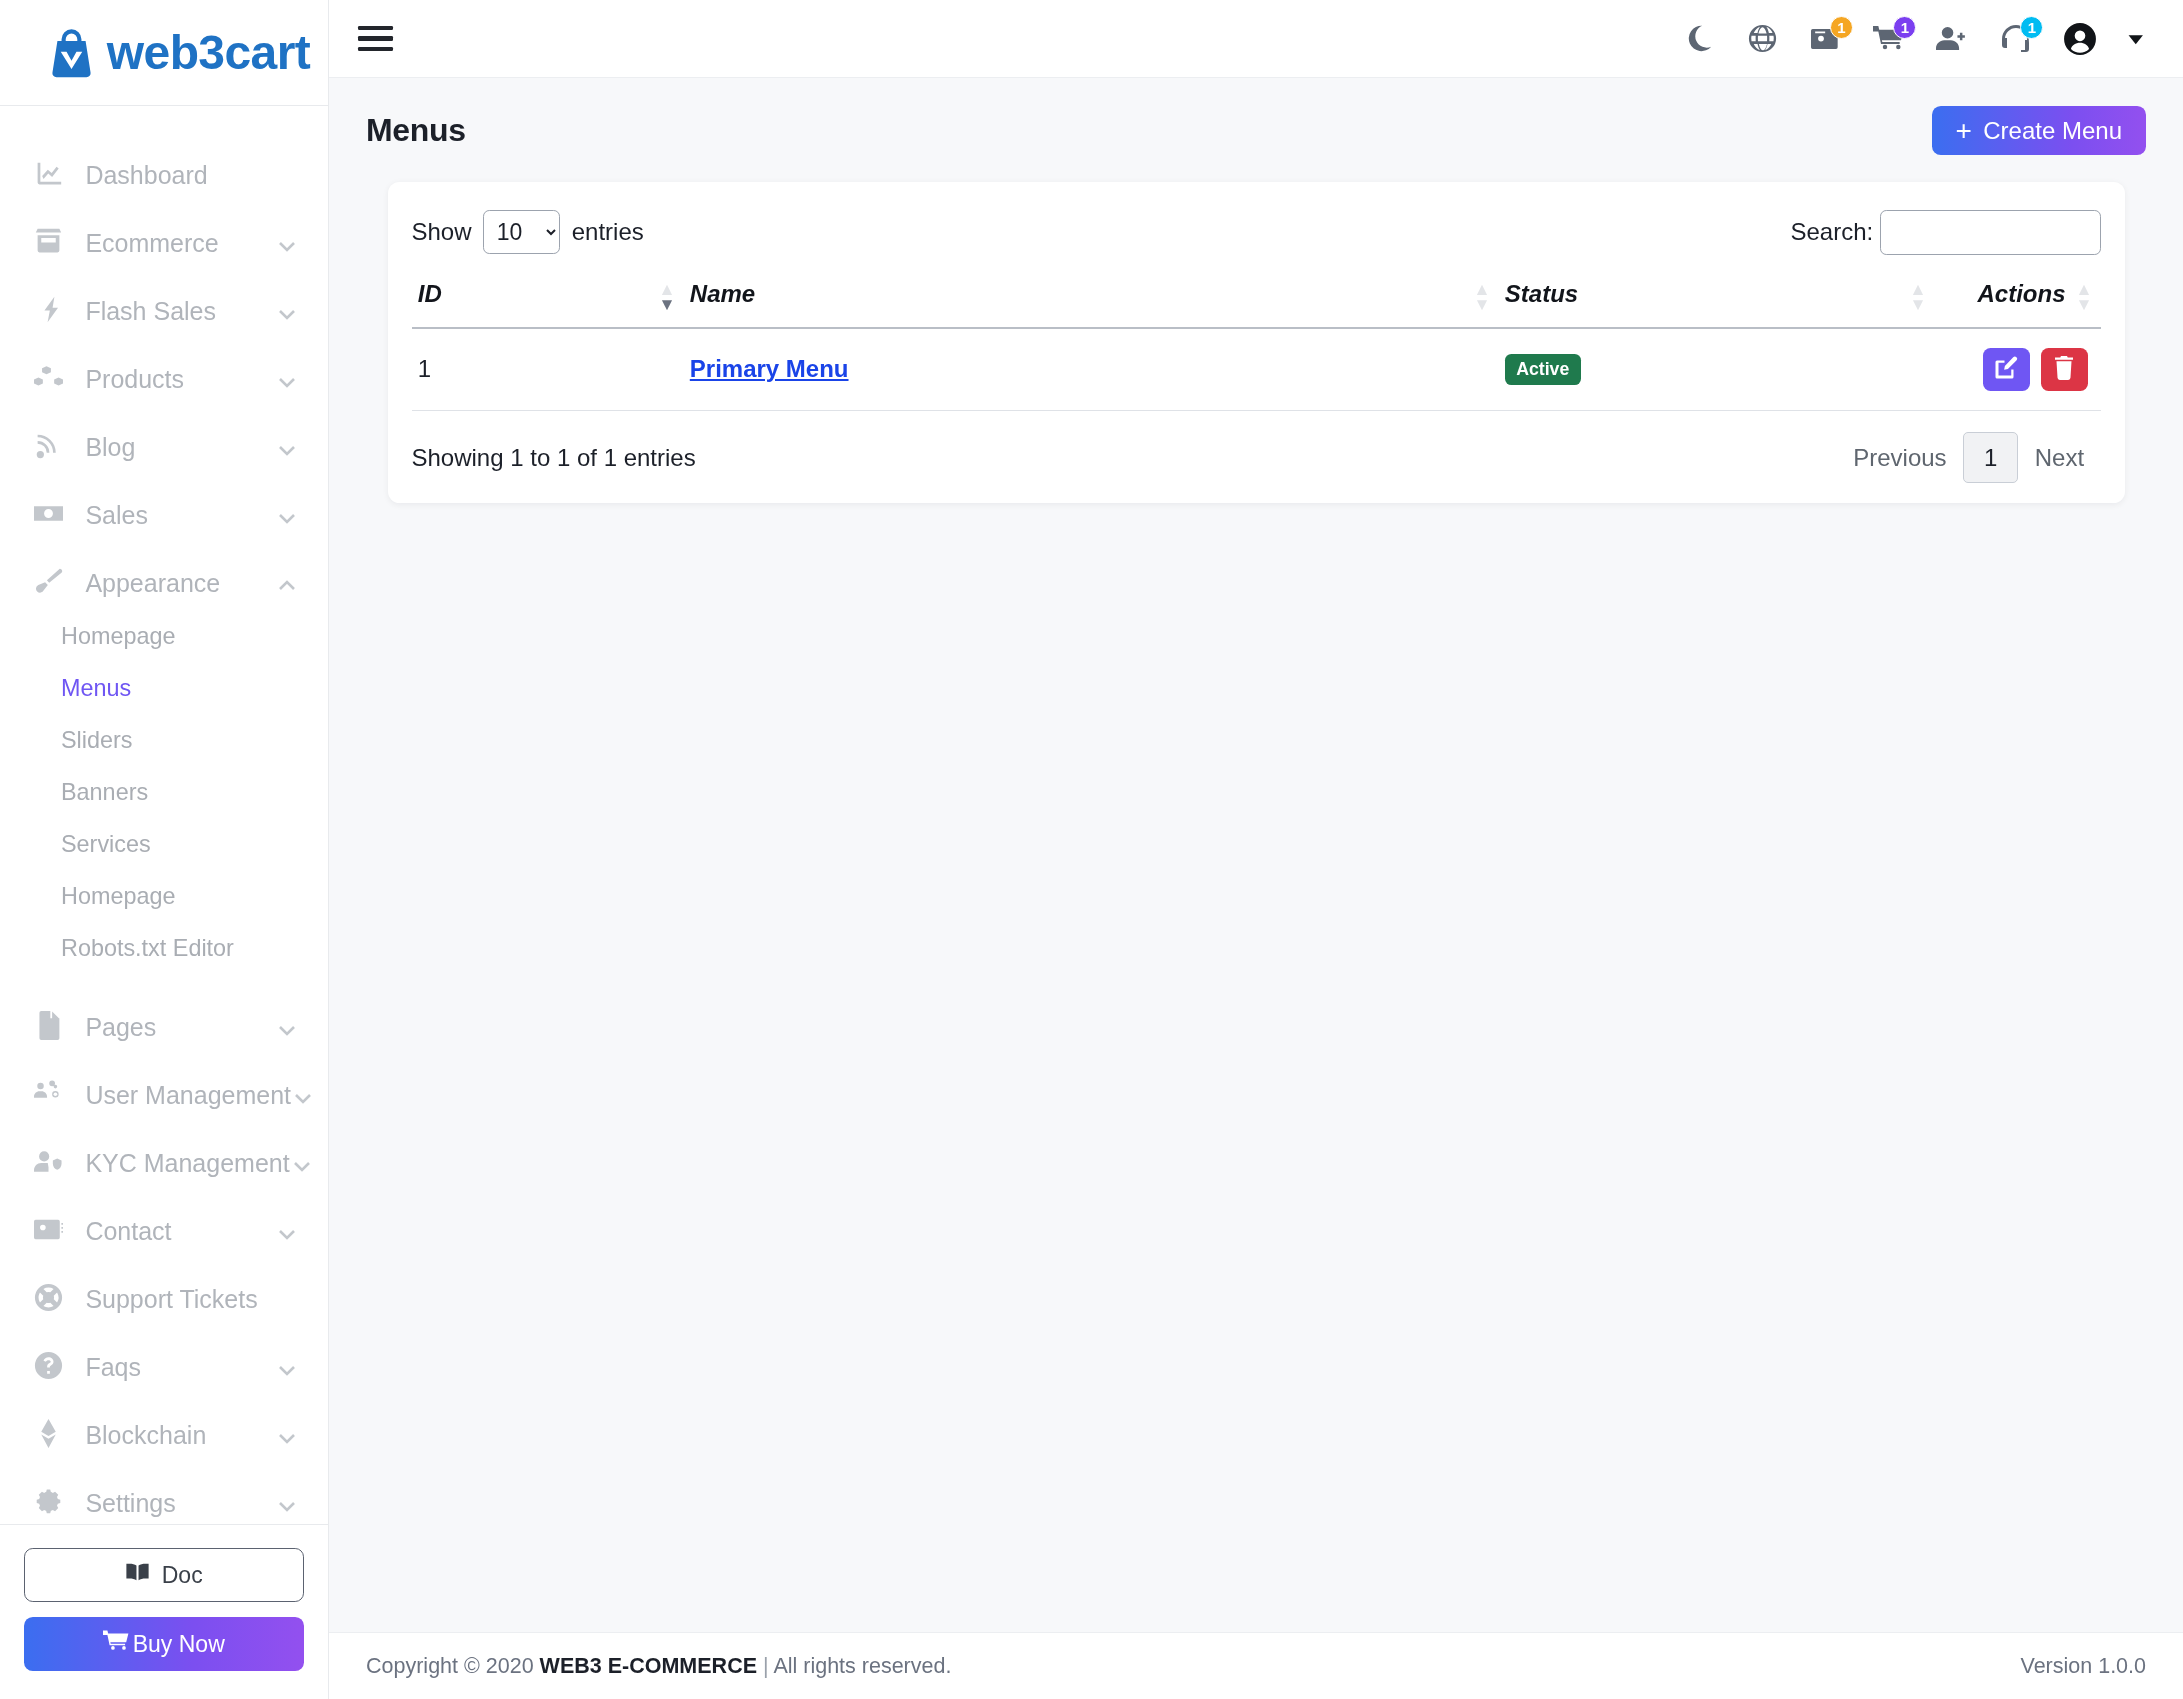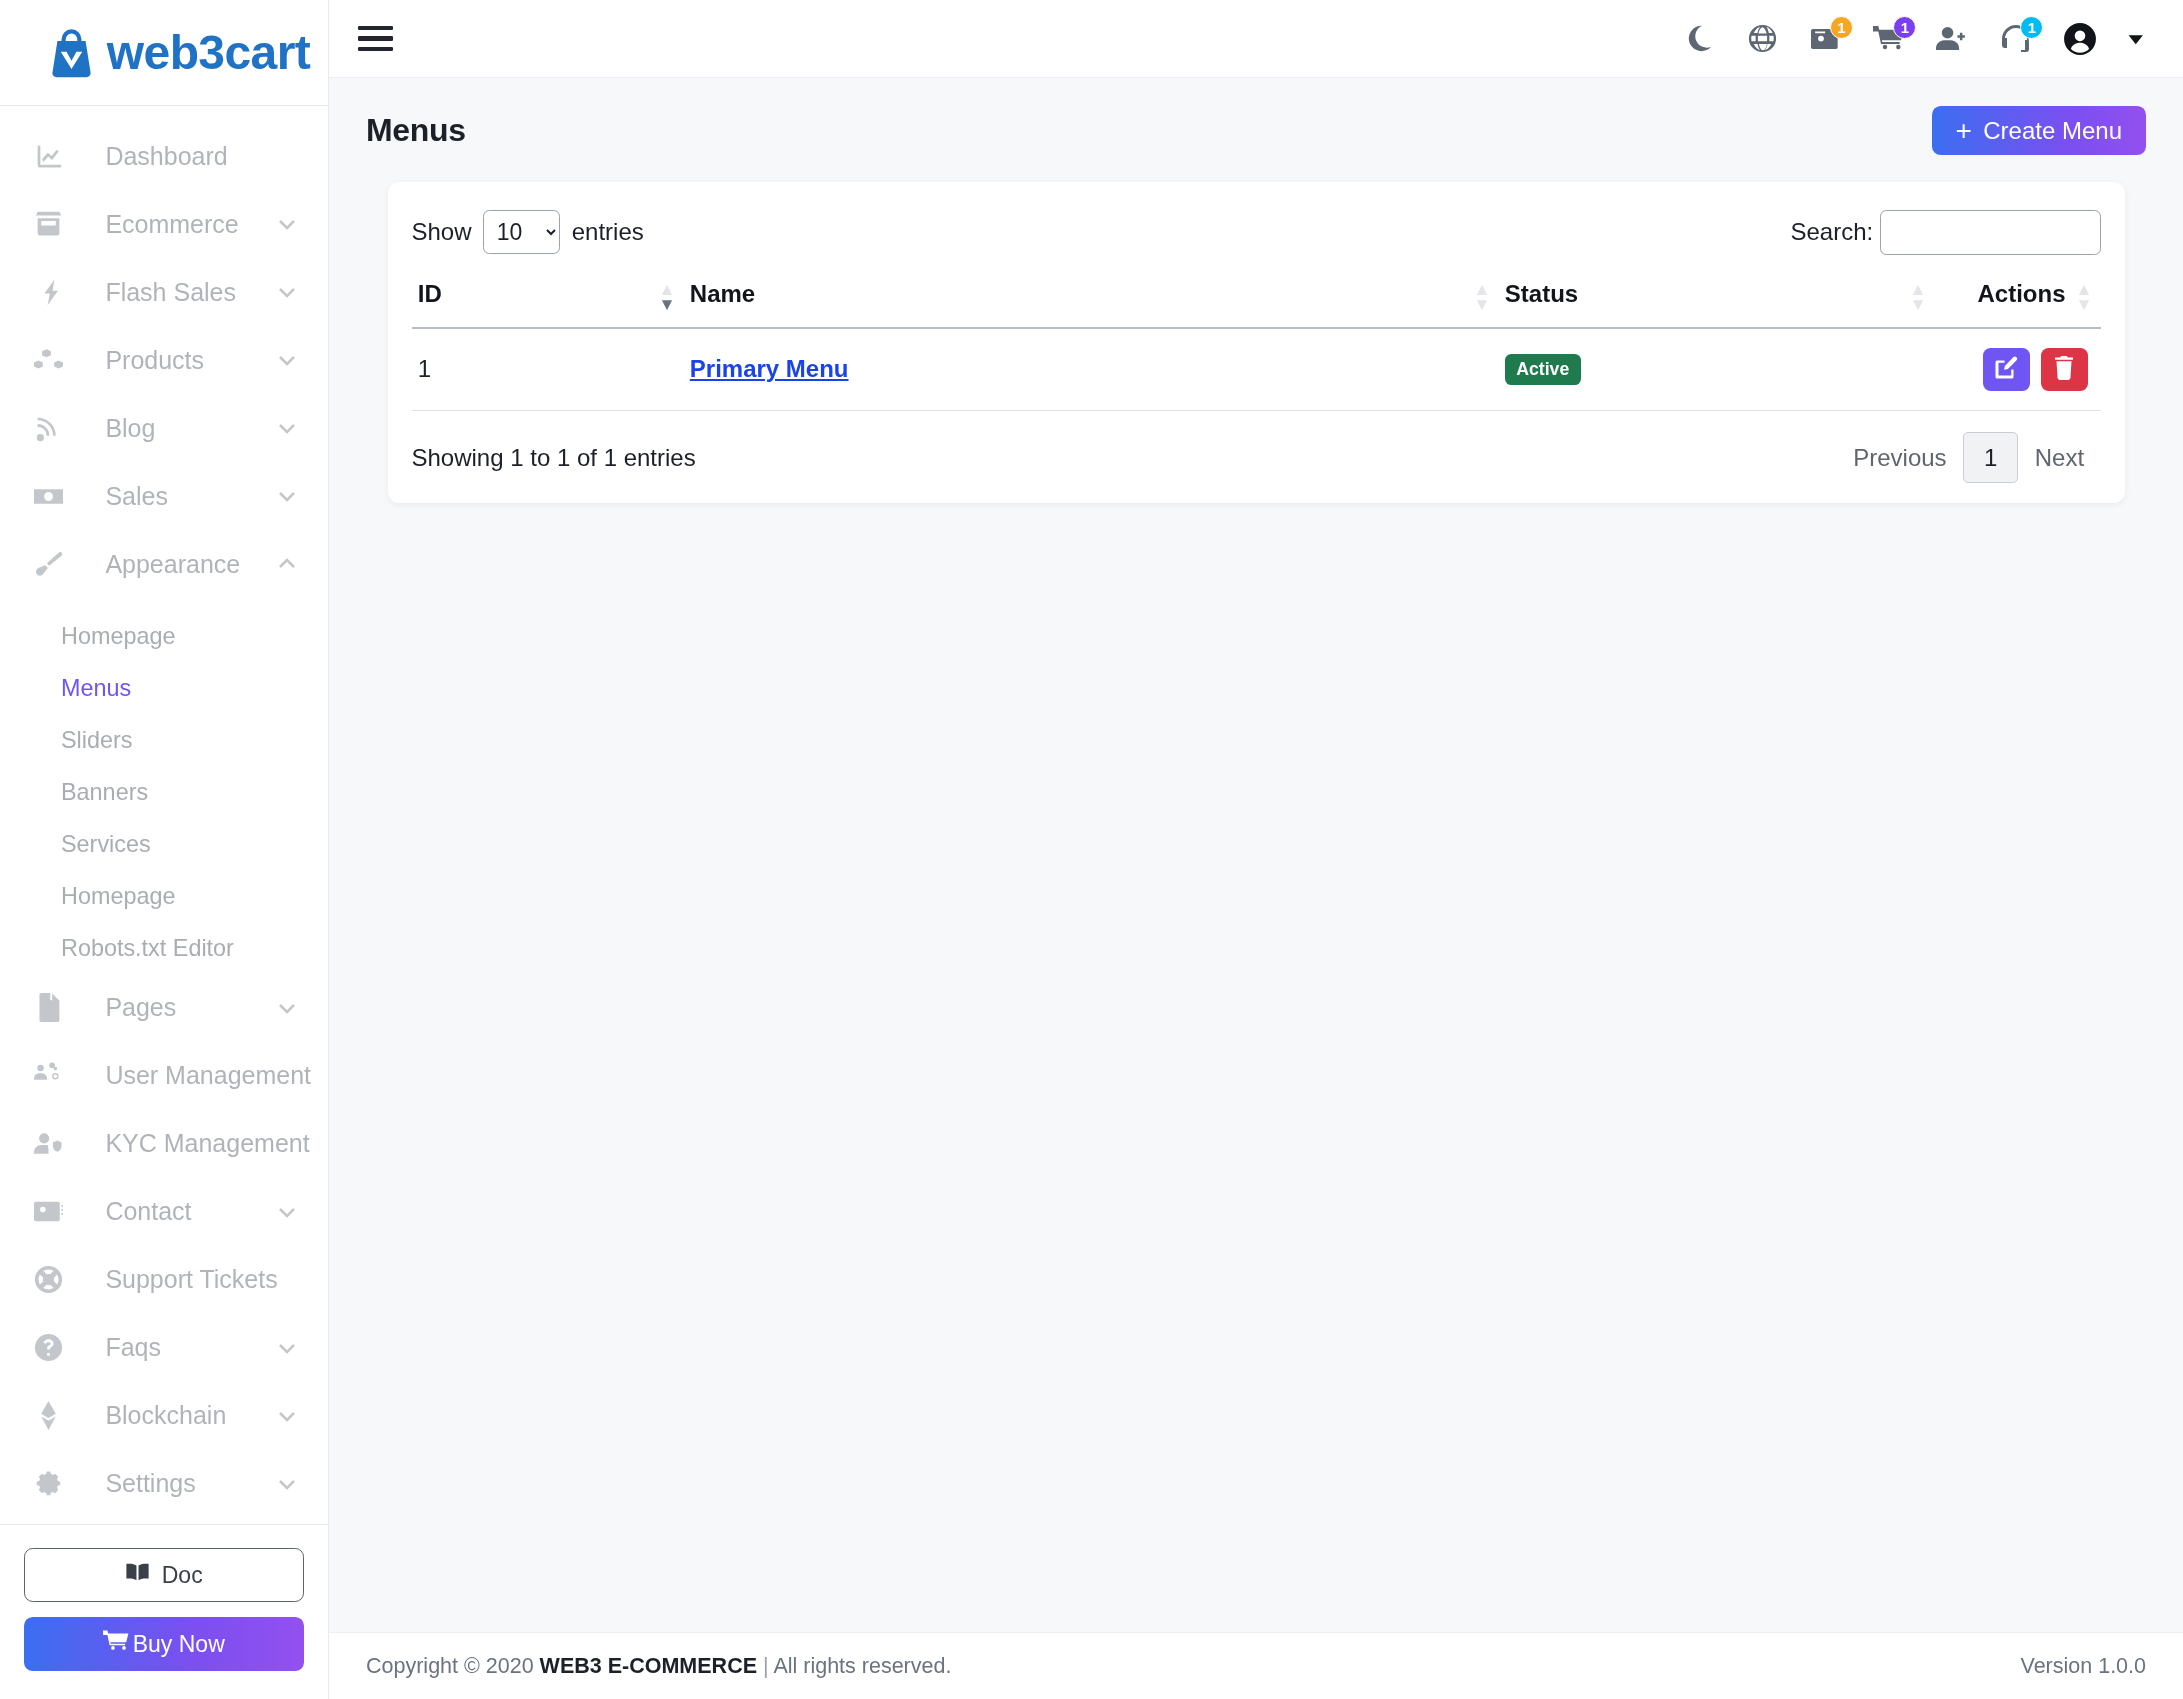--- a/index.html
+++ b/index.html
@@ -23,27 +23,26 @@
     height: 106px; flex: 0 0 106px;
     display: flex; align-items: center; gap: 8.8px;
     padding-left: 45px;
     border-bottom: 1.3px solid #e8eaed;
   }
   .brand-bag { width: 53px; height: 53px; flex: 0 0 53px; }
   .brand-text { font-size: 48px; font-weight: 700; color: #1f72c4; letter-spacing: -0.6px; }
 
   .nav-scroll { flex: 1 1 auto; overflow: hidden; padding-top: 16.4px; }
   .nav-item {
-    display: flex; align-items: center;
+    display: flex; align-items: flex-end;
     height: 68px;
     padding: 0 29px 0 34px;
     cursor: pointer;
     color: #b6bac0;
     font-size: 25px;
-    gap: 20px;
   }
   .nav-item .ico {
     width: 35px; flex: 0 0 35px; height: 33px;
     display: flex; align-items: center; justify-content: flex-start;
     margin-right: 16.4px;
   }
   .nav-item .ico svg { width: 29px; height: 29px; fill: #c3c7cc; }
   .nav-label { flex: 1 1 auto; font-size: 25px; color: #b0b4ba; white-space: nowrap; }
   .caret { width: 24px; height: 24px; flex: 0 0 24px; }
   .caret svg { width: 24px; height: 24px; fill: none; stroke: #c3c7cc; stroke-width: 2.6; }
@@ -137,21 +136,21 @@
     width: 221px; height: 45px; border: 1.3px solid #9ca3ae; border-radius: 6.3px;
     background: #fff; font-size: 21.5px; padding: 0 8.8px;
     font-family: "Liberation Sans", sans-serif; color: #1c2029;
   }
 
   table { width: 100%; border-collapse: collapse; }
   thead th {
     text-align: left; font-size: 24px; font-weight: 700; color: #12151b;
     padding: 8.8px 6.3px 19px 6.3px;
     border-bottom: 2.5px solid #b9bec6;
-    position: relative; cursor: pointer; white-space: nowrap;
+    position: relative; cursor: pointer; white-space: nowrap; font-style: italic;
   }
   th .sortico { position: absolute; right: 10px; top: 50%; transform: translateY(-55%);
                 width: 14px; height: 28px; }
   th.col-actions { text-align: right; padding-right: 35px; }
   tbody td { font-size: 24px; color: #1c2029; padding: 19px 6.3px;
              border-bottom: 1.9px solid #dfe2e7; }
   .cell-link { color: #1a44e8; font-weight: 700; text-decoration: underline; cursor: pointer;
                font-size: 24px; }
   .pill {
     display: inline-flex; align-items: center; justify-content: center;

